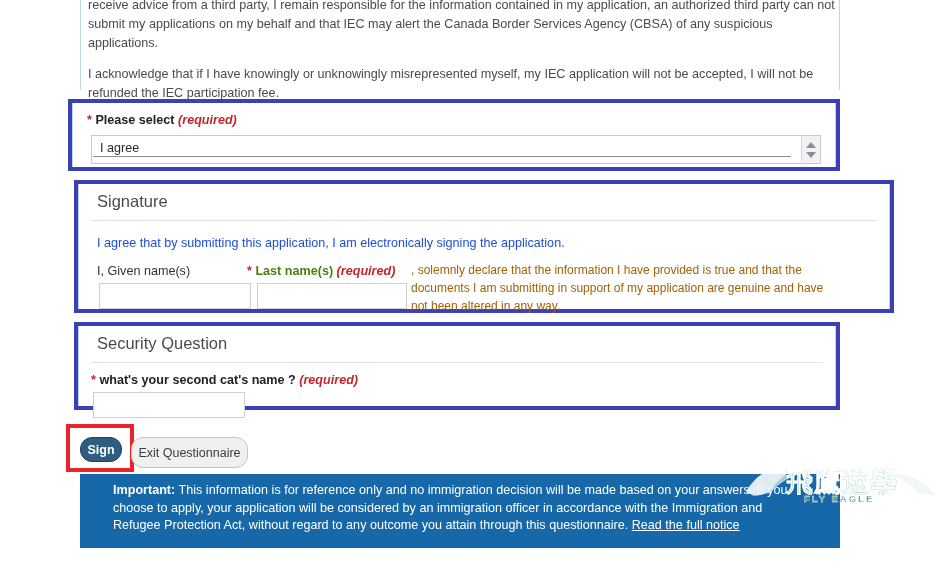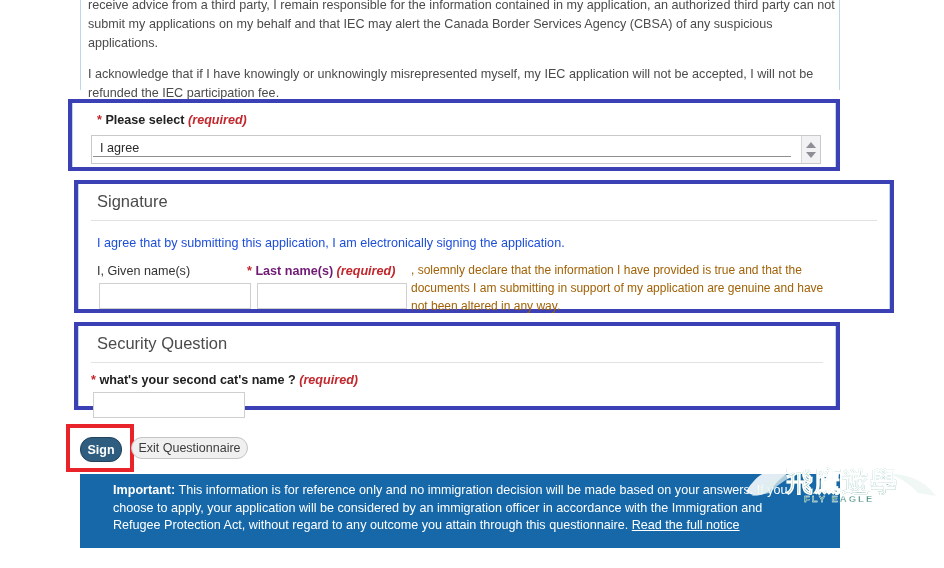--- a/index.html
+++ b/index.html
@@ -105,21 +105,21 @@
   }
   .btn{
     position:absolute;box-sizing:border-box;font-size:12.5px;
     display:flex;align-items:center;justify-content:center;border-radius:12px;
   }
   #btn-sign{
     left:80px;top:437px;width:42px;height:25px;
     background:#2f5d80;border:1px solid #21425c;color:#ffffff;font-weight:bold;
   }
   #btn-exit{
-    left:131px;top:437px;width:117px;height:22px;
+    left:131px;top:437px;width:117px;height:31px;
     background:#f0f0f0;border:1px solid #c4c4c4;color:#3c3c3c;
   }
 
   
   #banner{
     position:absolute;left:80px;top:474px;width:760px;height:74px;
     background:#1668a8;color:#ffffff;
     font-size:12.6px;line-height:17.5px;
   }
   #banner .inner{position:absolute;left:33px;top:8px;width:700px;}
@@ -155,21 +155,21 @@
 
   <div class="content-col"></div>
 
   <div class="intro">
     <p>receive advice from a third party, I remain responsible for the information contained in my application, an authorized third party can not submit my applications on my behalf and that IEC may alert the Canada Border Services Agency (CBSA) of any suspicious applications.</p>
     <p>I acknowledge that if I have knowingly or unknowingly misrepresented myself, my IEC application will not be accepted, I will not be refunded the IEC participation fee.</p>
   </div>
 
   <div class="hl" id="sel-panel">
     <div class="panel-inner">
-      <div class="field-label" style="left:14px;top:10px;margin-left:10px;">
+      <div class="field-label" style="left:14px;top:10px;">
         <span class="req-star">*</span>
         <span>Please select</span>
         <span class="required">(required)</span>
       </div>
       <div class="sel-box">
         <div class="sel-text">I agree</div>
         <div class="sel-underline"></div>
         <div class="spin">
           <div class="arrow-up"></div>
           <div class="arrow-down"></div>
@@ -182,21 +182,21 @@
     <div class="panel-inner">
       <div class="sec-title">Signature</div>
       <div class="sec-rule"></div>
       <div class="sig-agree">I agree that by submitting this application, I am electronically signing the application.</div>
 
       <div class="sig-row-label" style="left:18px;">
         <span>I, Given name(s)</span>
       </div>
       <div class="sig-row-label" style="left:168px;">
         <span class="req-star">*</span>
-        <span style="font-weight:bold;color:#701a75;margin-top:45px;">Last name(s)</span>
+        <span style="font-weight:bold;color:#4d7c0f;margin-top:45px;">Last name(s)</span>
         <span class="required">(required)</span>
       </div>
 
       <input class="inp" style="left: 20px; top: 99px; width: 152px;" type="text" value="">
       <input class="inp" style="left: 178px; top: 99px; width: 150px;" type="text" value="">
 
       <div class="declare">, solemnly declare that the information I have provided is true and that the documents I am submitting in support of my application are genuine and have not been altered in any way.</div>
     </div>
   </div>
 

